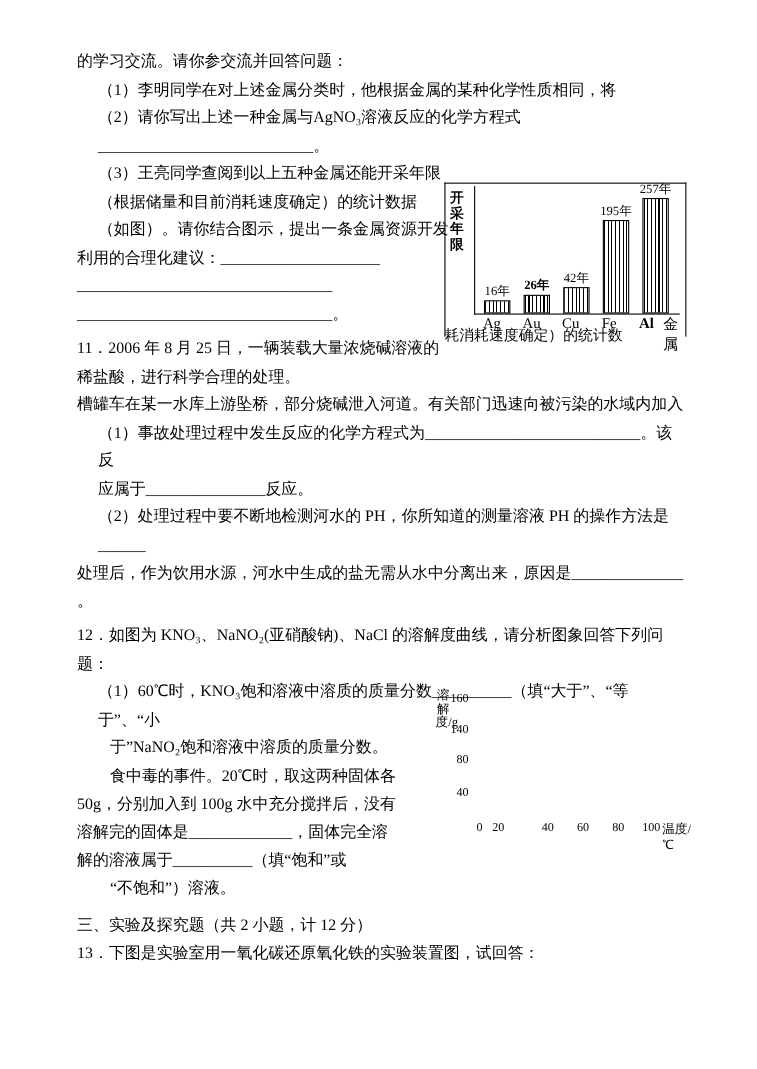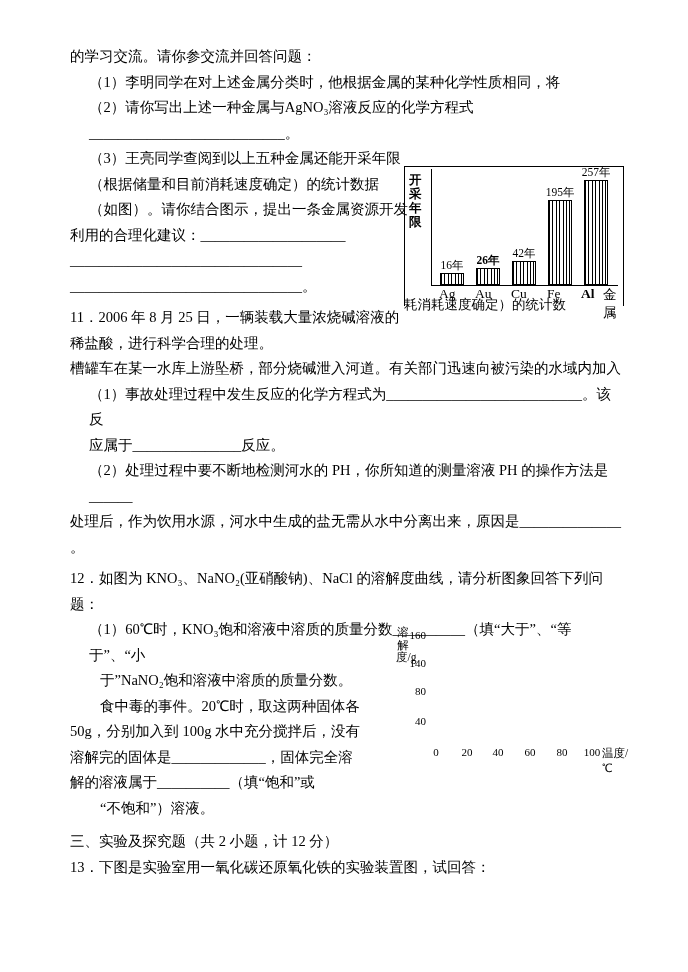--- a/index.html
+++ b/index.html
@@ -233,21 +233,21 @@
     <div class="sol-ylabel">溶解度/g</div>
 
     <div class="sol-ytick" style="left:8px; top:8px;">160</div>
     <div class="sol-ytick" style="left:8px; top:36px;">140</div>
     <div class="sol-ytick" style="left:8px; top:64px;">80</div>
     <div class="sol-ytick" style="left:8px; top:94px;">40</div>
 
 
     <div class="sol-xaxis">
       <div class="sol-xtick" style="left:-4px;">0</div>
-      <div class="sol-xtick" style="left:27px;">20</div>
+      <div class="sol-xtick" style="left:13px;">20</div>
       <div class="sol-xtick" style="left:58px;">40</div>
       <div class="sol-xtick" style="left:90px;">60</div>
       <div class="sol-xtick" style="left:122px;">80</div>
       <div class="sol-xtick" style="left:152px;">100</div>
       <div class="sol-xlabel" style="left:172px;">温度/℃</div>
     </div>
   </div>
 
 </div>
 

